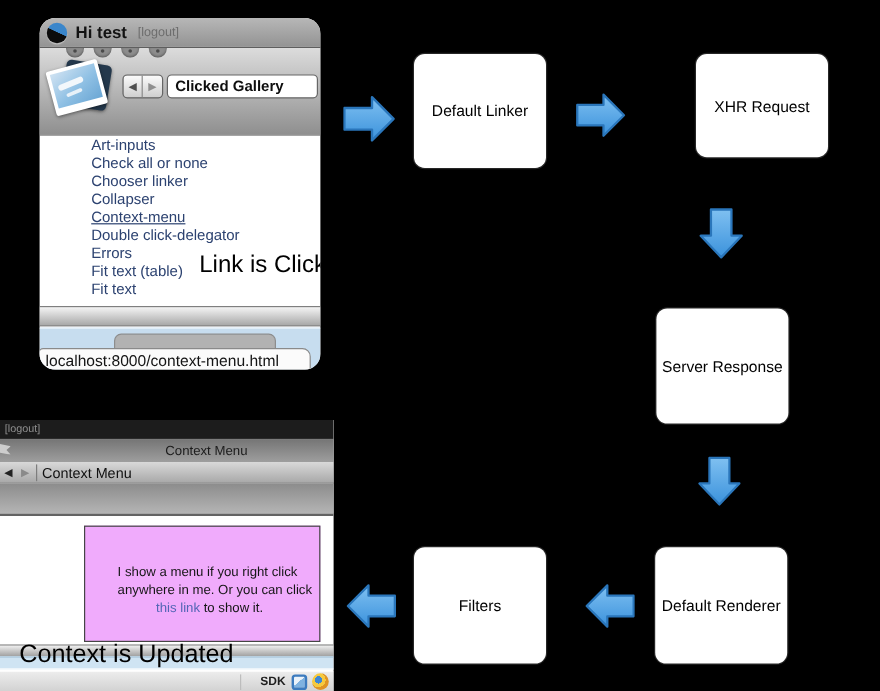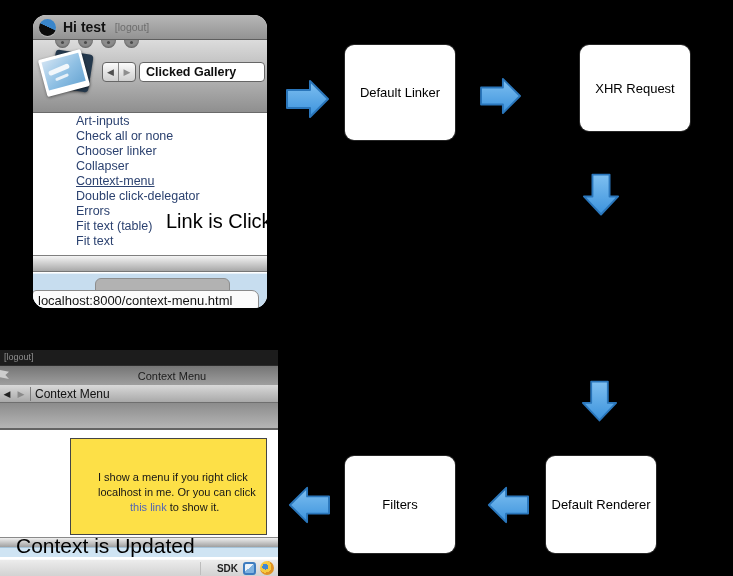--- a/index.html
+++ b/index.html
@@ -83,21 +83,21 @@
                background:linear-gradient(#d9d9d9,#a9a9a9); border-bottom:1px solid #6f6f6f;
                display:flex; align-items:center; }
   .w2-navrow .nb { font-size:9px; width:14px; text-align:center; }
   .w2-navrow .nb.back { color:#222; }
   .w2-navrow .nb.fwd { color:#8a8a8a; }
   .w2-navrow .sep { width:1px; height:14px; background:#7d7d7d; margin:0 4px 0 2px; }
   .w2-navrow .fieldlabel { font-size:12px; color:#101010; }
   .w2-toolpanel { position:absolute; left:0; top:53px; width:278px; height:27px;
                   background:linear-gradient(#8c8c8c,#b5b5b5); border-bottom:2px solid #636363; }
   .w2-panel { position:absolute; left:70px; top:88px; width:197px; height:97px;
-              background:#fde047; border:1px solid #454545; font-size:11px; color:#161616;
+              background:#f0abfc; border:1px solid #454545; font-size:11px; color:#161616;
               line-height:15px; padding:31px 0 0 27px; }
   .w2-panel .plink { color:#5265b5;padding-left:32px; }
   .w2-graybar { position:absolute; left:0; top:187px; width:278px; height:10px;
                 background:linear-gradient(#efefef,#9f9f9f); border-top:1px solid #8a8a8a; }
   .w2-bluebar { position:absolute; left:0; top:197px; width:278px; height:11px;
                 background:#cfe4f3; border-top:1px solid #a6c4da; border-bottom:1px solid #fff; }
   .w2-annot { position:absolute; left:16px; top:184px; font-size:21px; color:#000;
               white-space:nowrap; }
   .w2-taskbar { position:absolute; left:0; top:209px; width:278px; height:17px;
                 background:linear-gradient(#ececec,#d2d2d2); border-top:1px solid #fafafa;
@@ -170,20 +170,21 @@
     </div>
     <div class="w1-annot">Link is Clicked</div>
     <div class="w1-graybar"></div>
     <div class="w1-bluebar"></div>
     <div class="w1-tab"></div>
     <div class="w1-urlbubble">localhost:8000/context-menu.html</div>
   </div>
 
   <div class="flow-box" style="left:345px;top:45px;width:110px;height:95px">Default Linker</div>
   <div class="flow-box" style="left:580px;top:45px;width:110px;height:86px">XHR Request</div>
+  <div class="flow-box" style="left:547px;top:257px;width:110px;height:96px">Server Response</div>
   <div class="flow-box" style="left:546px;top:456px;width:110px;height:97px">Default Renderer</div>
   <div class="flow-box" style="left:345px;top:456px;width:110px;height:97px">Filters</div>
 
   <svg class="arrow" style="left:286px;top:79px" width="44" height="40" viewBox="0 0 44 40">
     <polygon points="1,11 24,11 24,2 42,20 24,38 24,29 1,29" fill="url(#arrowGrad)" stroke="#2a76bb" stroke-width="2" stroke-linejoin="round"></polygon>
   </svg>
   <svg class="arrow" style="left:480px;top:77px" width="42" height="38" viewBox="0 0 44 40">
     <polygon points="1,11 24,11 24,2 42,20 24,38 24,29 1,29" fill="url(#arrowGrad)" stroke="#2a76bb" stroke-width="2" stroke-linejoin="round"></polygon>
   </svg>
   <svg class="arrow" style="left:582px;top:172px" width="38" height="46" viewBox="0 0 40 45">
@@ -209,21 +210,21 @@
     </div>
     <div class="w2-navrow">
       <span class="nb back">◀</span>
       <span class="nb fwd">▶</span>
       <span class="sep"></span>
       <span class="fieldlabel">Context Menu</span>
     </div>
     <div class="w2-toolpanel"></div>
     <div class="w2-panel">
       <div>I show a menu if you right click</div>
-      <div>localhost in me. Or you can click</div>
+      <div>anywhere in me. Or you can click</div>
       <div><span class="plink">this link</span><span> to show it.</span></div>
     </div>
     <div class="w2-graybar"></div>
     <div class="w2-bluebar"></div>
     <div class="w2-annot">Context is Updated</div>
     <div class="w2-taskbar">
       <div class="vdiv"></div>
       <span class="sdk-label">SDK</span>
       <span class="photo-icon"></span>
       <span class="swirl-icon"></span>

